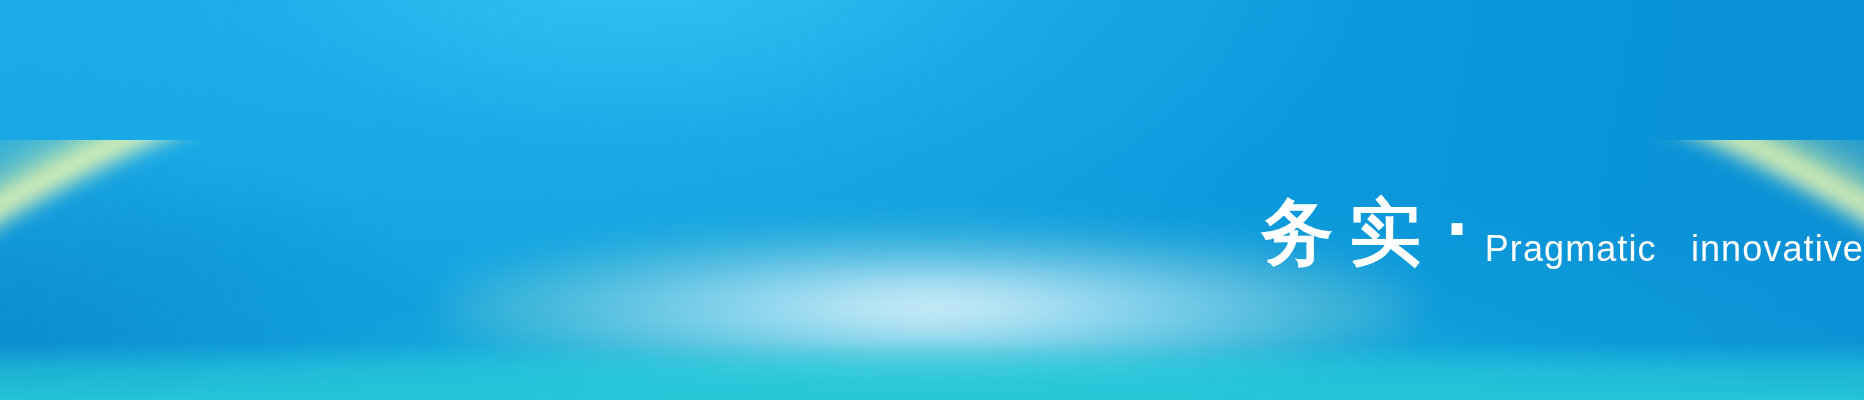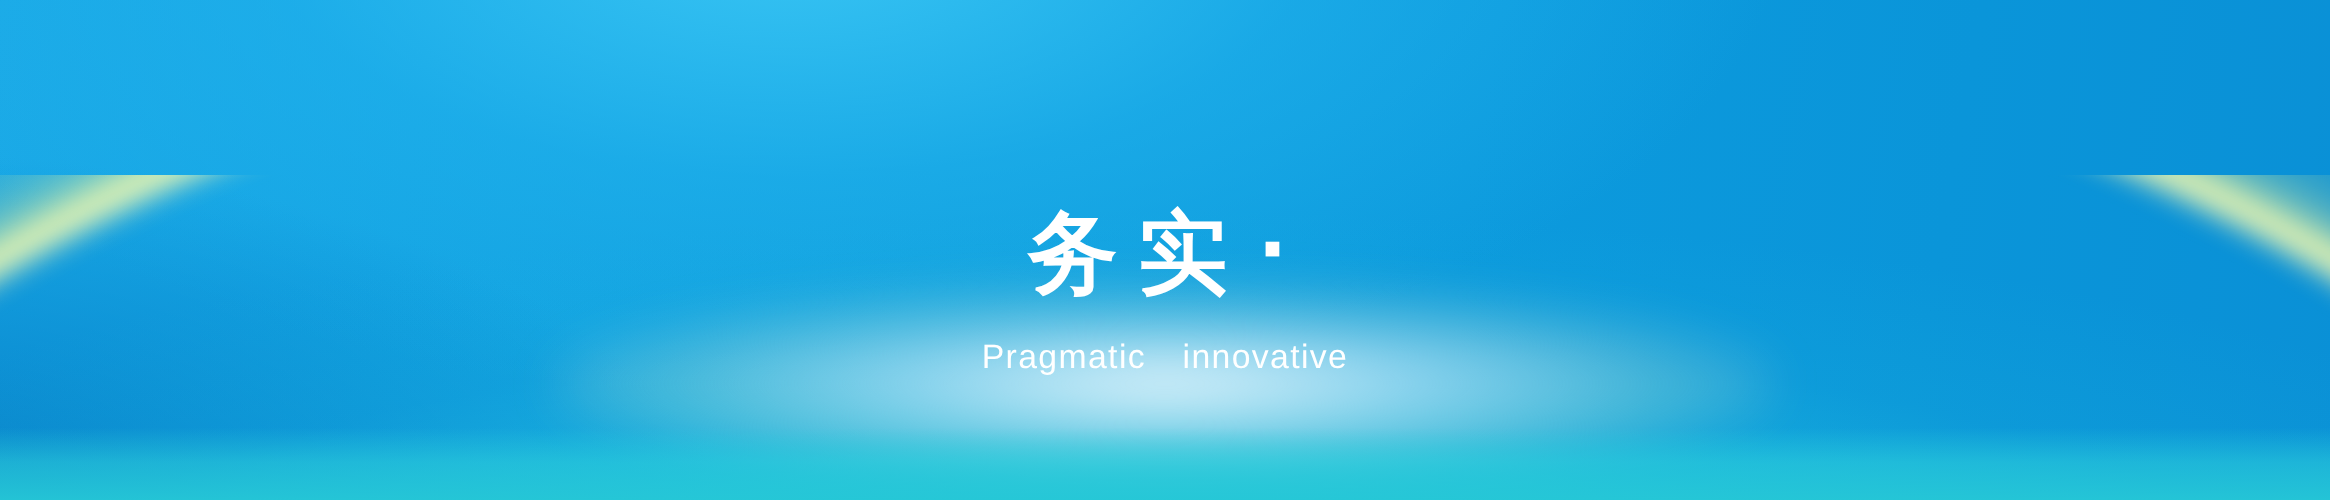--- a/index.html
+++ b/index.html
@@ -140,23 +140,23 @@
   }
 
   
   .content {
     position: absolute;
     left: 0;
     right: 0;
     top: 0;
     bottom: 0;
     display: flex;
-    flex-direction: column;
+    flex-direction: row;
     align-items: center;
-    justify-content: center;
+    justify-content: flex-end;
     padding-top: 64px;
     box-sizing: border-box;
   }
 
   .headline {
     display: flex;
     align-items: center;
     justify-content: center;
     color: #ffffff;
     font-size: 72px;
@@ -176,21 +176,21 @@
     font-size: 62px;
     font-weight: 700;
     padding: 0 16px 0 8px;
     position: relative;
     top: -2px;
   }
 
   .subtitle {
     margin-top: 34px;
     color: #ffffff;
-    font-size: 27px;
+    font-size: 36px;
     font-weight: 400;
     letter-spacing: 1.1px;
     line-height: 1;
     white-space: nowrap;
     font-family: "Liberation Sans", "DejaVu Sans", sans-serif;
   }
 
   .subtitle .gap { display: inline-block; width: 12px; }
 </style>
 </head>

